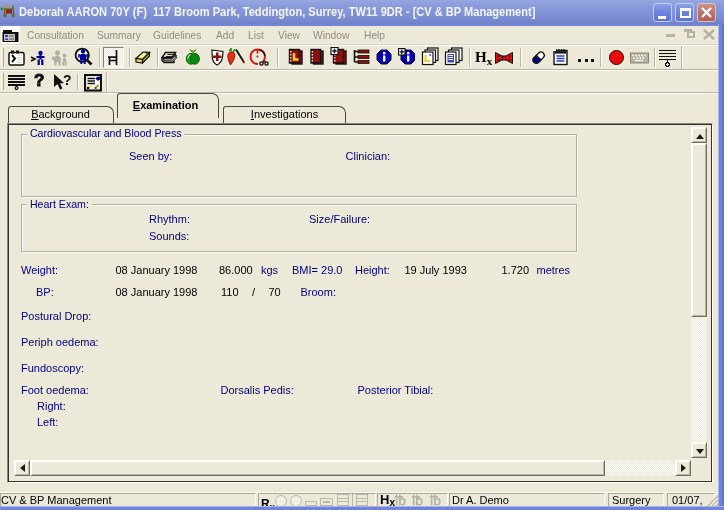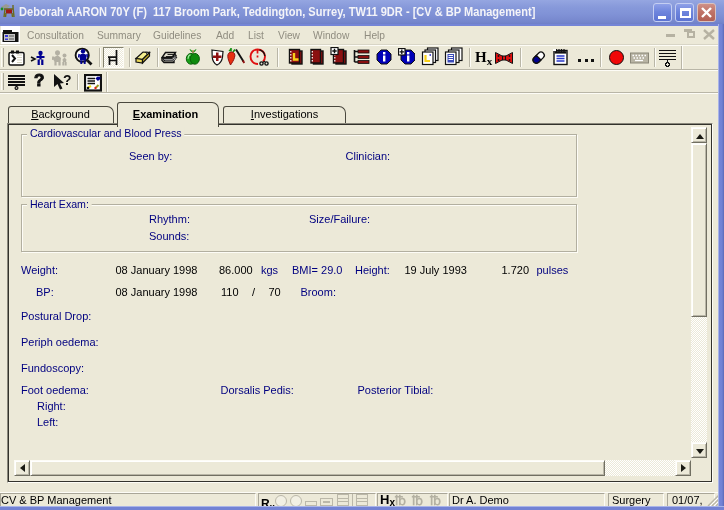--- a/index.html
+++ b/index.html
@@ -294,42 +294,42 @@
  <circle cx="4" cy="14" r="1.3" fill="#111"></circle>
  <path d="M12 13.5 l2.5 -2.5" stroke="#9a9a20" stroke-width="2"></path>
  <circle cx="11.5" cy="14" r="1.2" fill="#e02010"></circle>
 </svg>
 
 <div class="ab tab" style="left:7.5px;top:105.5px;width:106px;height:19px;padding-top:1.5px"><u>B</u>ackground</div>
 <div class="ab tab" style="left:223px;top:105.5px;width:123px;height:19px;padding-top:1.5px"><u>I</u>nvestigations</div>
 
 <div class="ab" style="left:7px;top:123px;width:706px;height:360px;border:1px solid #8a887c;border-right-color:#fdfcf6;border-bottom-color:#fdfcf6"></div>
 <div class="ab" style="left:8px;top:124px;width:704px;height:358px;border:1px solid #33322c;background:#ece9d8"></div>
-<div class="ab tab" style="left:117px;top:102px;width:102px;height:25px;padding-top:5px;padding-right:5px;font-weight:bold;z-index:5"><u>E</u>xamination</div>
+<div class="ab tab" style="left:117px;top:93px;width:102px;height:25px;padding-top:5px;padding-right:5px;font-weight:bold;z-index:5"><u>E</u>xamination</div>
 
 <div class="ab" style="left:21px;top:133.5px;width:556px;height:63px;border:1px solid #b2afa0;box-shadow:1px 1px 0 #fdfcf6,inset 1px 1px 0 #fdfcf6"></div>
 <div class="ab t" style="left:26.5px;top:127px;background:#ece9d8;padding:0 3px;transform:scaleX(.965);transform-origin:0 0">Cardiovascular and Blood Press</div>
 <div class="ab" style="left:21px;top:204px;width:556px;height:48px;border:1px solid #b2afa0;box-shadow:1px 1px 0 #fdfcf6,inset 1px 1px 0 #fdfcf6"></div>
 <div class="ab t" style="left:26.5px;top:197.5px;background:#ece9d8;padding:0 3px;transform:scaleX(.965);transform-origin:0 0">Heart Exam:</div>
 
 <div class="ab t" style="left:129px;top:150px">Seen by:</div>
 <div class="ab t" style="left:345.5px;top:150px">Clinician:</div>
 <div class="ab t" style="left:149px;top:213px">Rhythm:</div>
 <div class="ab t" style="left:309px;top:213px">Size/Failure:</div>
 <div class="ab t" style="left:149px;top:230px">Sounds:</div>
 
 <div class="ab t" style="left:21px;top:263.5px">Weight:</div>
 <div class="ab t bk" style="left:115.5px;top:263.5px">08 January 1998</div>
 <div class="ab t bk" style="left:219px;top:263.5px">86.000</div>
 <div class="ab t" style="left:261px;top:263.5px">kgs</div>
 <div class="ab t" style="left:292px;top:263.5px">BMI= 29.0</div>
 <div class="ab t" style="left:355px;top:263.5px">Height:</div>
 <div class="ab t bk" style="left:404.5px;top:263.5px">19 July 1993</div>
 <div class="ab t bk" style="left:501.5px;top:263.5px">1.720</div>
-<div class="ab t" style="left:536.5px;top:263.5px">pulses</div>
+<div class="ab t" style="left:536.5px;top:263.5px">metres</div>
 
 <div class="ab t" style="left:36px;top:285.5px">BP:</div>
 <div class="ab t bk" style="left:115.5px;top:285.5px">08 January 1998</div>
 <div class="ab t bk" style="left:221px;top:285.5px">110</div>
 <div class="ab t bk" style="left:252px;top:285.5px">/</div>
 <div class="ab t bk" style="left:268.5px;top:285.5px">70</div>
 <div class="ab t" style="left:300.5px;top:285.5px">Broom:</div>
 
 <div class="ab t" style="left:21px;top:310px">Postural Drop:</div>
 <div class="ab t" style="left:21px;top:336px">Periph oedema:</div>

